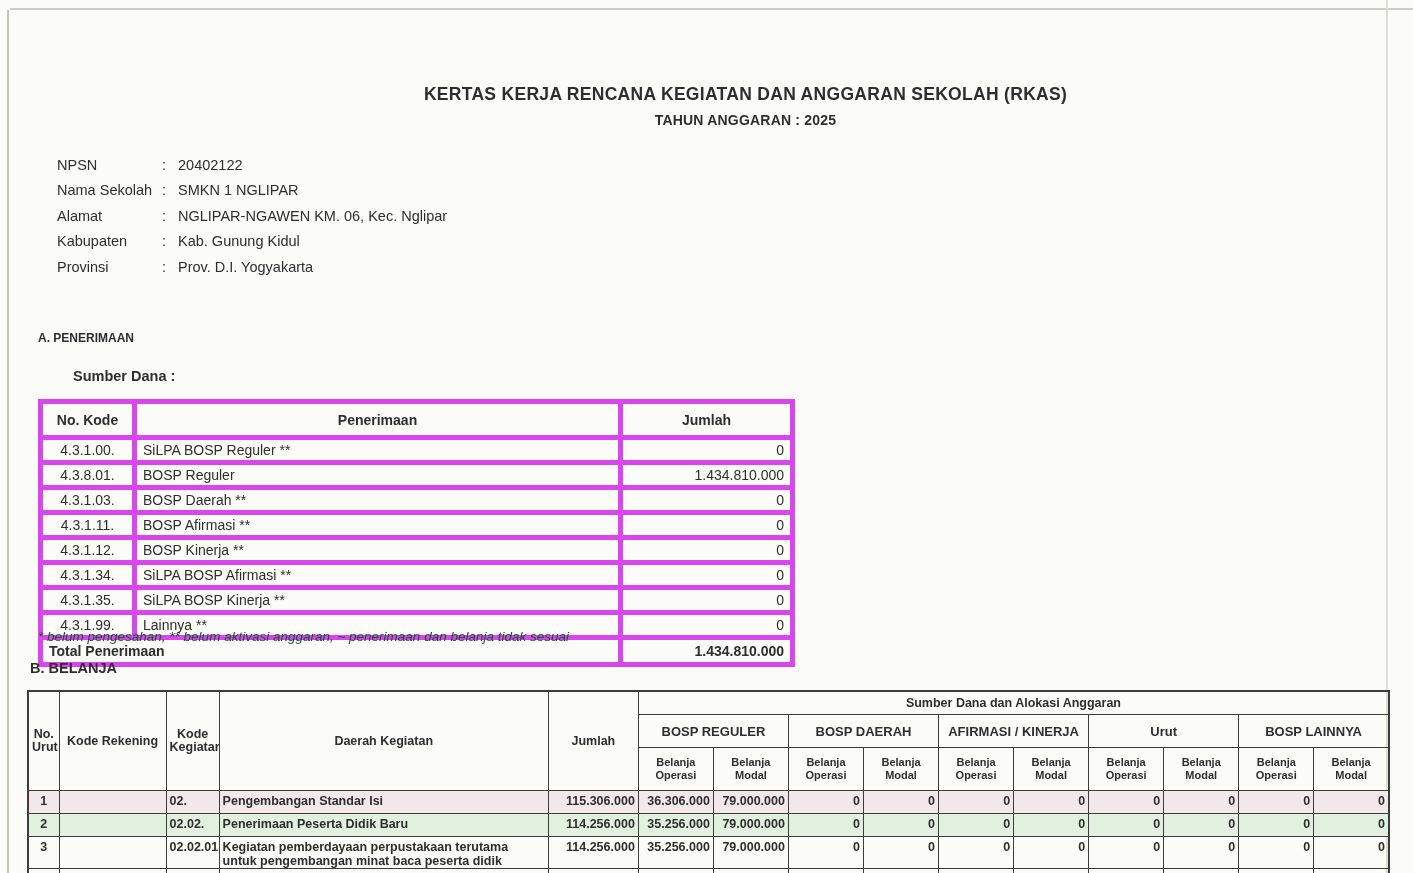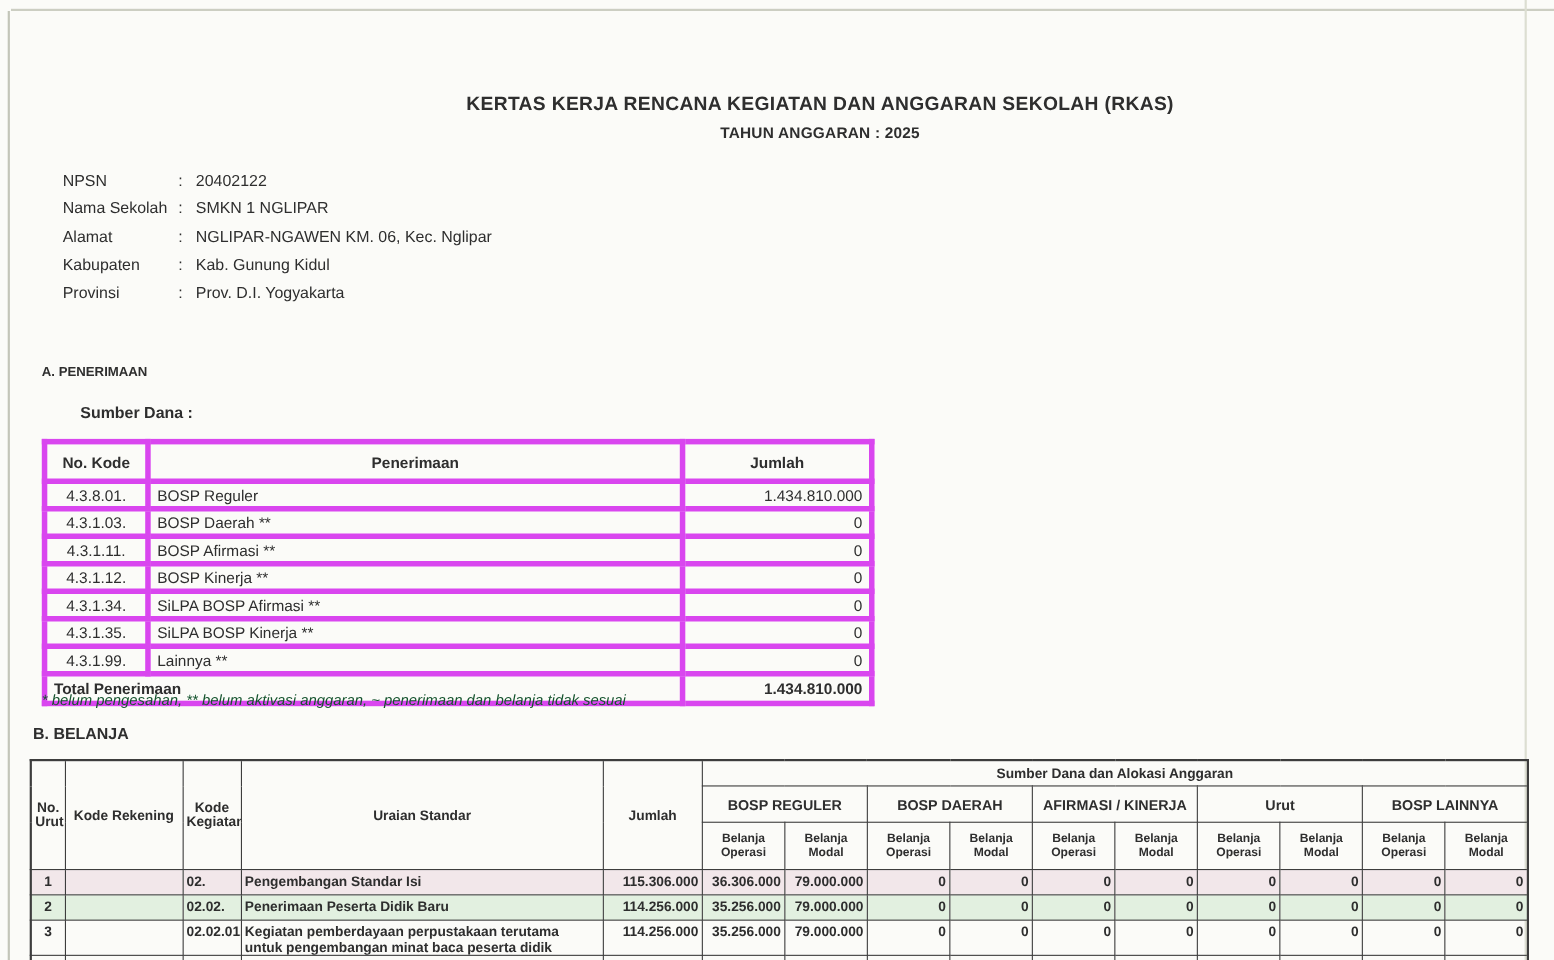--- a/index.html
+++ b/index.html
@@ -104,20 +104,25 @@
       </colgroup>
     <thead>
       <tr>
         <th>No. Kode</th>
         <th>Penerimaan</th>
         <th>Jumlah</th>
       </tr>
     </thead>
     <tbody id="tA-body">
         <tr>
+          <td class="c-kode">4.3.1.00.</td>
+          <td>SiLPA BOSP Reguler **</td>
+          <td class="c-jumlah">0</td>
+        </tr>
+        <tr>
           <td class="c-kode">4.3.8.01.</td>
           <td>BOSP Reguler</td>
           <td class="c-jumlah">1.434.810.000</td>
         </tr>
         <tr>
           <td class="c-kode">4.3.1.03.</td>
           <td>BOSP Daerah **</td>
           <td class="c-jumlah">0</td>
         </tr>
         <tr>
@@ -173,21 +178,21 @@
         <col style="width:75px">
         <col style="width:75px">
         <col style="width:75px">
         <col style="width:75px">
     </colgroup>
     <thead>
       <tr class="hr1">
         <th rowspan="3" class="left-head">No. Urut</th>
         <th rowspan="3" class="left-head">Kode Rekening</th>
         <th rowspan="3" class="left-head">Kode Kegiatan</th>
-        <th rowspan="3" class="left-head">Uraian Standar</th>
+        <th rowspan="3" class="left-head">Daerah Kegiatan</th>
         <th rowspan="3" class="left-head">Jumlah</th>
         <th colspan="10">Sumber Dana dan Alokasi Anggaran</th>
       </tr>
       <tr class="hr2">
         <th colspan="2">BOSP REGULER</th>
         <th colspan="2">BOSP DAERAH</th>
         <th colspan="2">AFIRMASI / KINERJA</th>
         <th colspan="2">Urut</th>
         <th colspan="2">BOSP LAINNYA</th>
       </tr>

